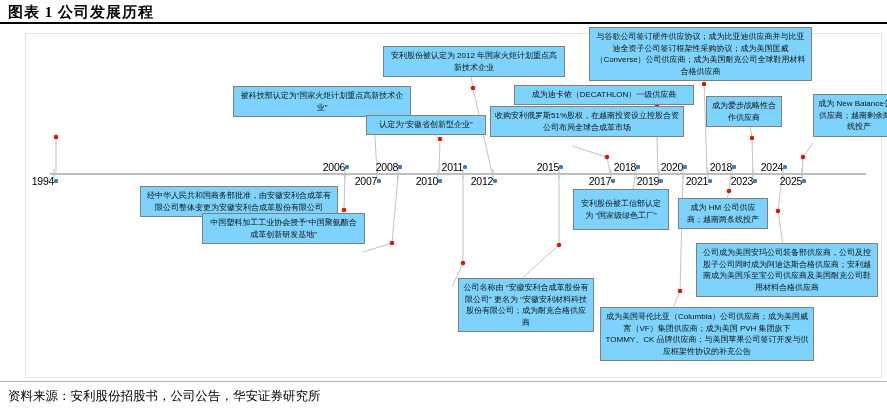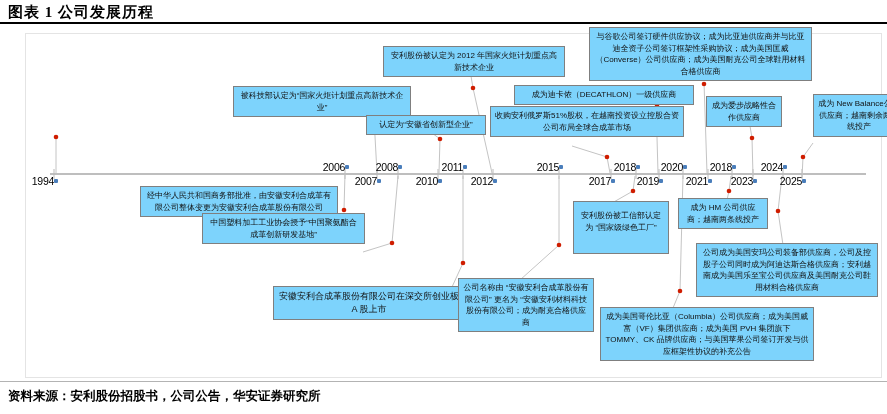--- a/index.html
+++ b/index.html
@@ -20,21 +20,21 @@
     color:#111;
   }
   .f9{font-size:9px;}
   .yr-item{
     position:absolute;z-index:2;display:flex;align-items:center;justify-content:flex-end;
     gap:0;width:36px;font-size:10.5px;letter-spacing:-0.3px;white-space:nowrap;
   }
   .ydot{width:4px;height:4px;background:#4a7ebb;border-radius:1px;flex:0 0 auto;}
   .src-rule{position:absolute;left:0;top:381px;width:887px;height:1px;background:#b3b3b3;}
   .src{
-    position:absolute;left:8px;top:388px;font-size:12.5px;font-weight:bold;
+    position:absolute;left:8px;top:388px;font-size:12.5px;font-weight:normal;
     font-family:"Liberation Serif",serif;white-space:nowrap;
   }
 </style>
 </head>
 <body>
 
 <div id="page">
 
   <div class="ttl">图表 1 公司发展历程</div>
   <div class="ttl-rule"></div>
@@ -170,25 +170,24 @@
     </div>
   <div class="yr-item" style="left:770px;top:175px">
       <span>2025</span>
       <span class="ydot"></span>
     </div>
 
   <div class="evt" style="left:140px;top:186px;width:198px">经中华人民共和国商务部批准，由安徽安利合成革有限公司整体变更为安徽安利合成革股份有限公司</div>
   <div class="evt" style="left:233px;top:86px;width:178px">被科技部认定为“国家火炬计划重点高新技术企业”</div>
   <div class="evt" style="left:202px;top:213px;width:163px">中国塑料加工工业协会授予“中国聚氨酯合成革创新研发基地”</div>
   <div class="evt" style="left:366px;top:115px;width:120px">认定为“安徽省创新型企业”</div>
-  <div class="evt f9" style="left:273px;top:286px;width:192px">安徽安利合成革股份有限公司在深交所创业板 A 股上市</div>
   <div class="evt" style="left:383px;top:46px;width:182px">安利股份被认定为 2012 年国家火炬计划重点高新技术企业</div>
   <div class="evt" style="left:458px;top:278px;width:136px">公司名称由 “安徽安利合成革股份有限公司” 更名为 “安徽安利材料科技股份有限公司；成为耐克合格供应商</div>
   <div class="evt" style="left:490px;top:106px;width:194px">收购安利俄罗斯51%股权，在越南投资设立控股合资公司布局全球合成革市场</div>
-  <div class="evt" style="left:573px;top:201px;width:96px;padding-top:8px;padding-bottom:20px">安利股份被工信部认定为 “国家级绿色工厂”</div>
+  <div class="evt" style="left:573px;top:189px;width:96px;padding-top:8px;padding-bottom:8px">安利股份被工信部认定为 “国家级绿色工厂”</div>
   <div class="evt" style="left:514px;top:85px;width:180px">成为迪卡侬（DECATHLON）一级供应商</div>
   <div class="evt" style="left:600px;top:307px;width:214px">成为美国哥伦比亚（Columbia）公司供应商；成为美国威富（VF）集团供应商；成为美国 PVH 集团旗下 TOMMY、CK 品牌供应商；与美国苹果公司签订开发与供应框架性协议的补充公告</div>
   <div class="evt" style="left:589px;top:27px;width:223px">与谷歌公司签订硬件供应协议；成为比亚迪供应商并与比亚迪全资子公司签订框架性采购协议；成为美国匡威（Converse）公司供应商；成为美国耐克公司全球鞋用材料合格供应商</div>
   <div class="evt" style="left:678px;top:198px;width:90px">成为 HM 公司供应商；越南两条线投产</div>
   <div class="evt" style="left:706px;top:96px;width:76px">成为爱步战略性合作供应商</div>
   <div class="evt" style="left:696px;top:243px;width:182px">公司成为美国安玛公司装备部供应商，公司及控股子公司同时成为阿迪达斯合格供应商；安利越南成为美国乐至宝公司供应商及美国耐克公司鞋用材料合格供应商</div>
   <div class="evt" style="left:813px;top:94px;width:92px">成为 New Balance公司供应商；越南剩余两条线投产</div>
 
   <div class="src-rule"></div>
   <div class="src">资料来源：安利股份招股书，公司公告，华安证券研究所</div>

